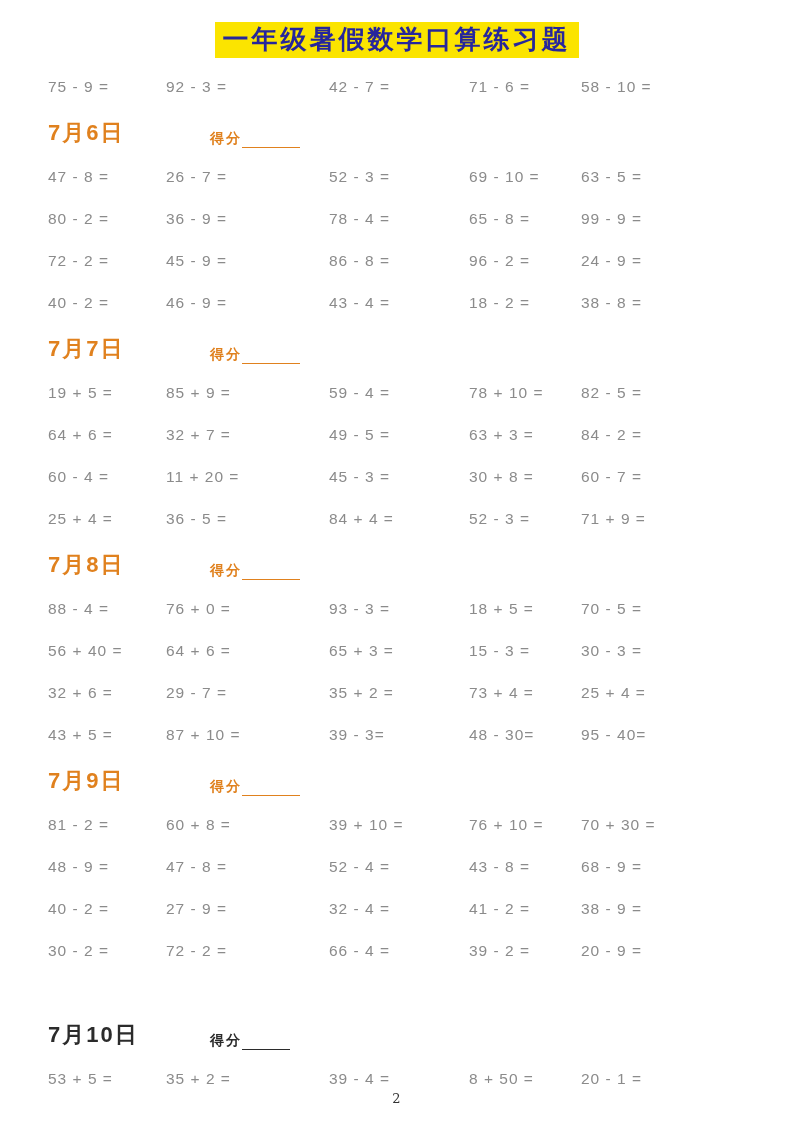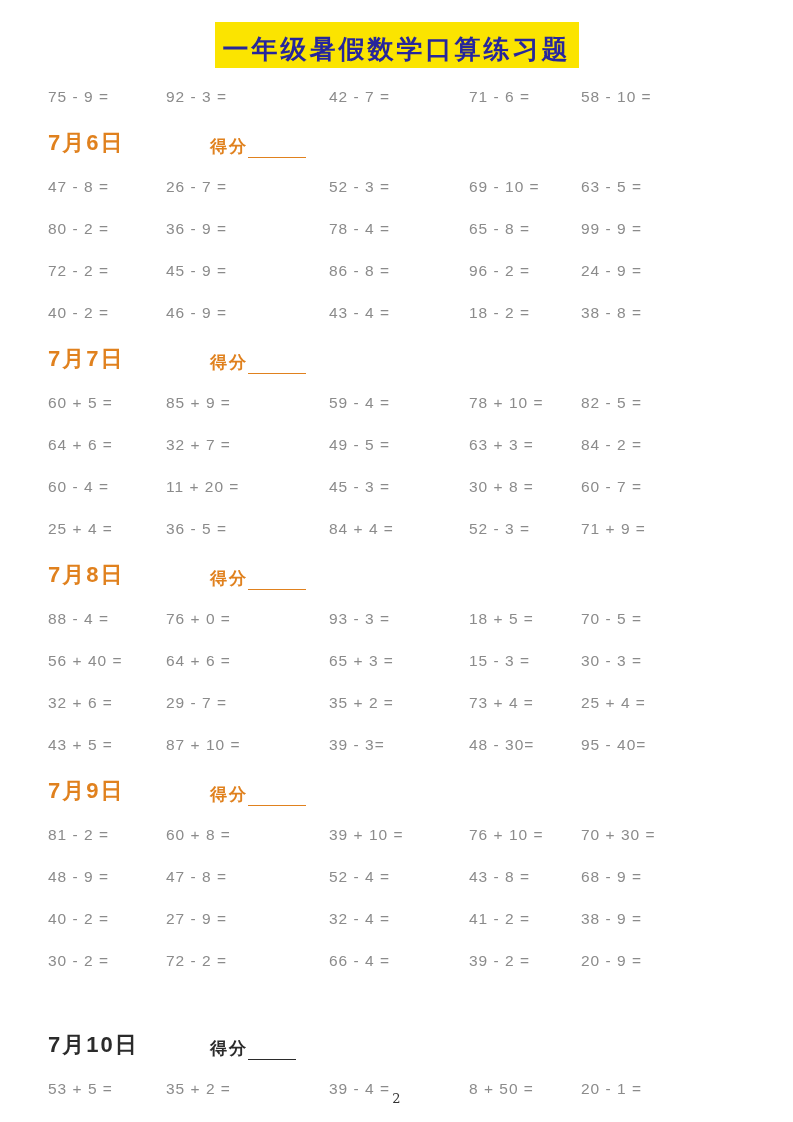--- a/index.html
+++ b/index.html
@@ -17,21 +17,21 @@
     padding-top: 22px;
   }
   .page-title {
     display: inline-block;
     background: #FBE400;
     color: #26269C;
     font-family: "DejaVu Serif", "Liberation Serif", serif;
     font-weight: bold;
     font-size: 26px;
     letter-spacing: 3px;
-    padding: 13px 8px 4px 8px;
+    padding: 3px 8px 4px 8px;
     line-height: 1.1;
   }
   .prob-row {
     display: grid;
     grid-template-columns: 118px 163px 140px 112px 1fr;
     padding-left: 48px;
     height: 42px;
     align-items: center;
   }
   .intro-row { margin-top: 8px; }
@@ -53,21 +53,21 @@
   .section-header .date-label {
     width: 162px;
     color: #E0811E;
     font-weight: bold;
     font-size: 22px;
     letter-spacing: 2px;
   }
   .section-header .score-label {
     color: #E0811E;
     font-weight: bold;
-    font-size: 17px;
+    font-size: 14px;
     letter-spacing: 2px;
     margin-top: 9px;
   }
   .section-header .score-underline {
     display: inline-block;
     width: 58px;
     border-bottom: 1.5px solid #E0811E;
     height: 16px;
   }
   .section-header.black { margin-top: 40px; align-items: flex-end; }
@@ -133,21 +133,21 @@
         <div class="prob-cell">43 - 4 =</div>
         <div class="prob-cell">18 - 2 =</div>
         <div class="prob-cell">38 - 8 =</div>
       </div>
       <div class="section-header">
         <span class="date-label">7月7日</span>
         <span class="score-label">得分</span>
         <span class="score-underline"></span>
       </div>
       <div class="prob-row">
-        <div class="prob-cell">60 + 5 =</div>
+        <div class="prob-cell">19 + 5 =</div>
         <div class="prob-cell">85 + 9 =</div>
         <div class="prob-cell">59 - 4 =</div>
         <div class="prob-cell">78 + 10 =</div>
         <div class="prob-cell">82 - 5 =</div>
       </div>
       <div class="prob-row">
         <div class="prob-cell">64 + 6 =</div>
         <div class="prob-cell">32 + 7 =</div>
         <div class="prob-cell">49 - 5 =</div>
         <div class="prob-cell">63 + 3 =</div>

